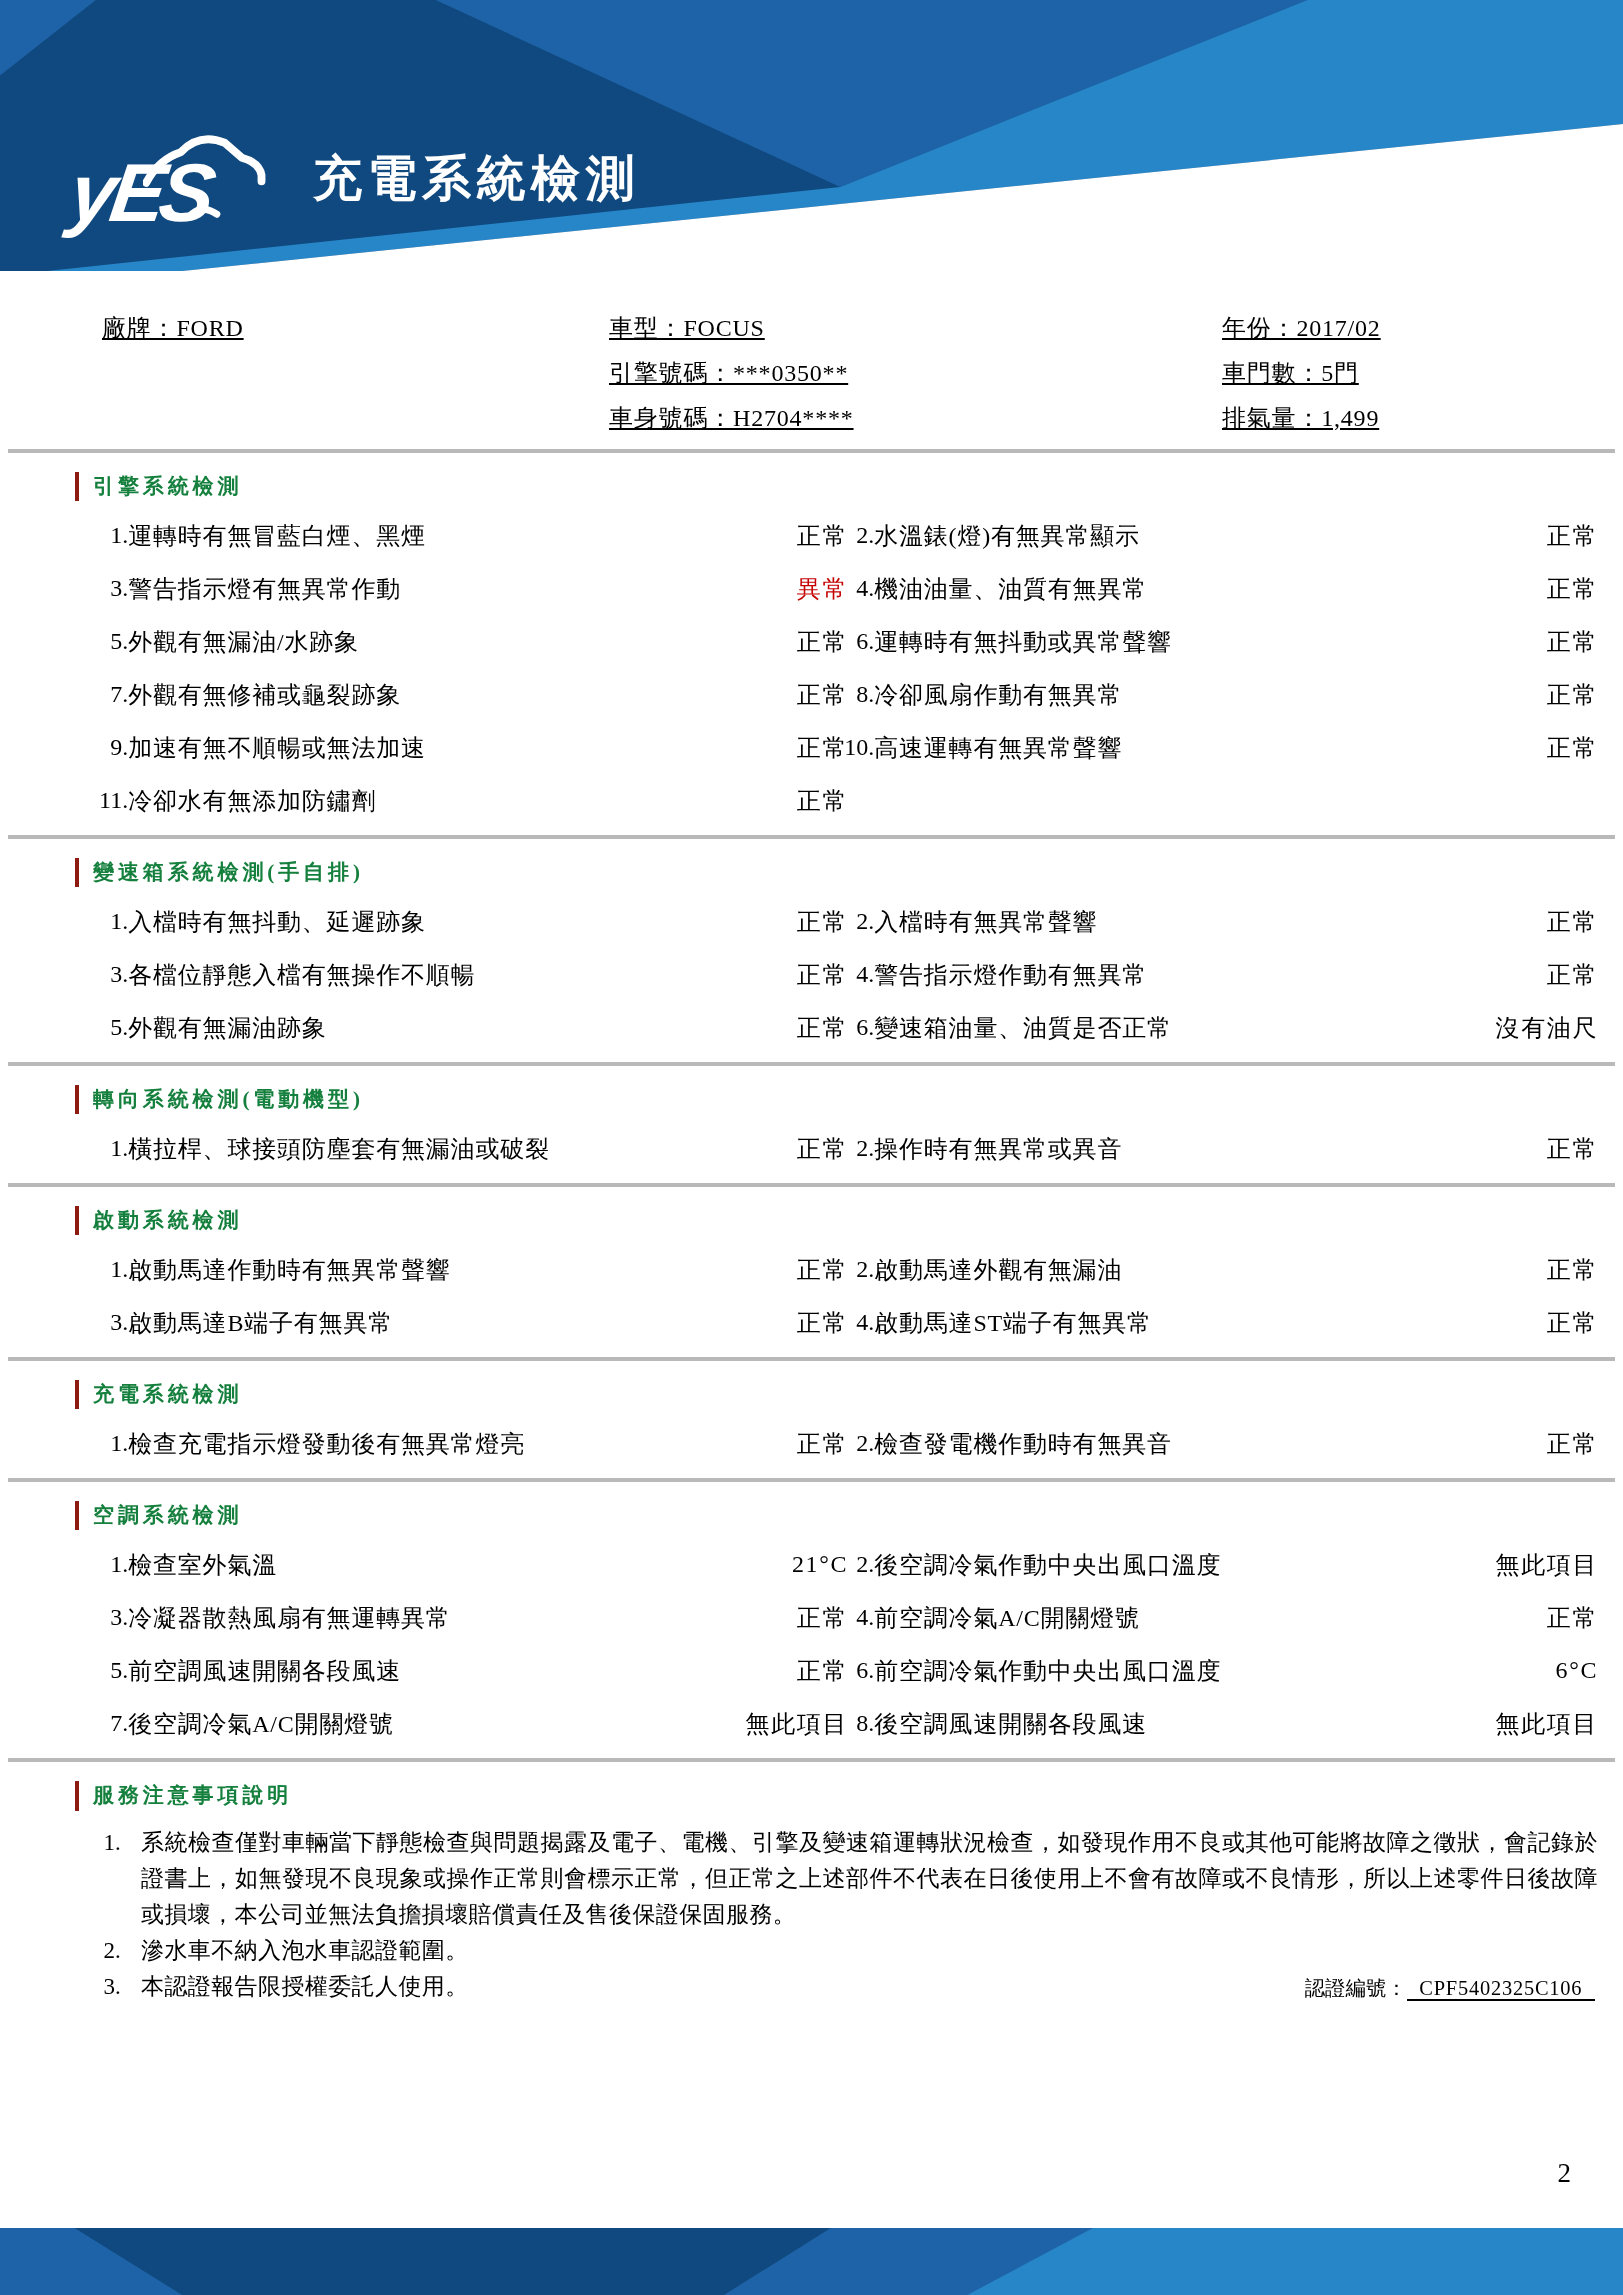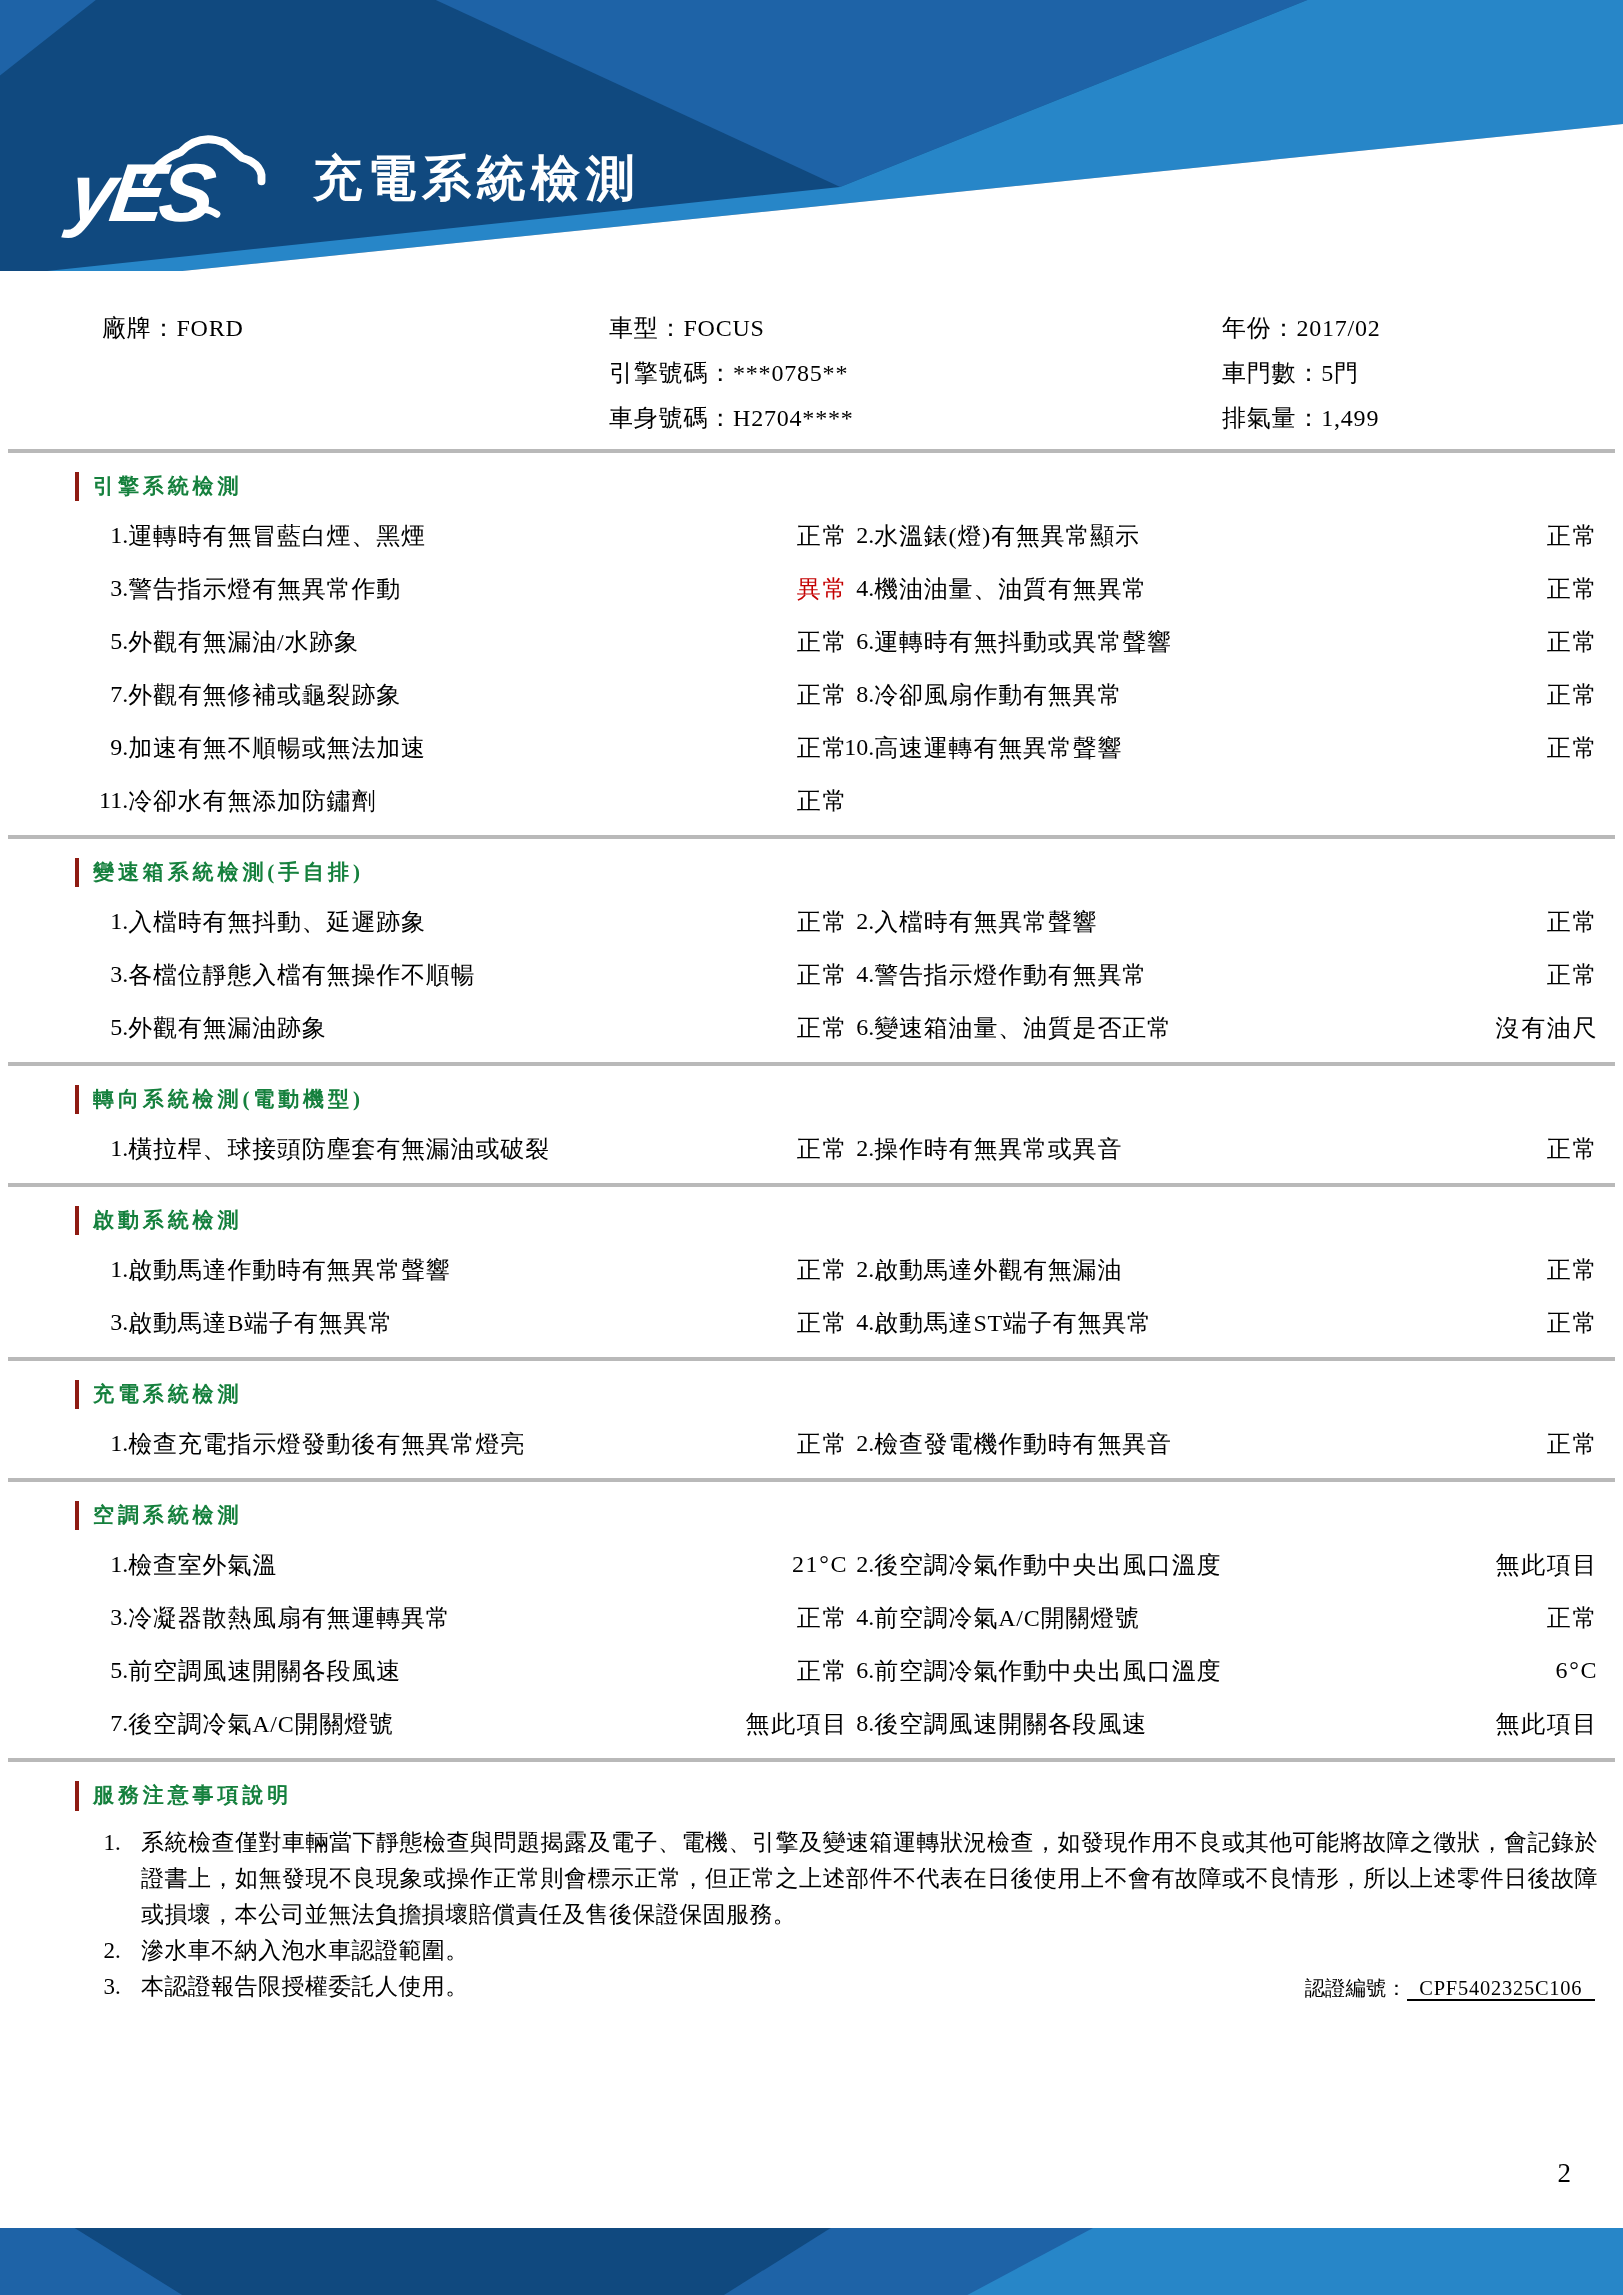--- a/index.html
+++ b/index.html
@@ -22,21 +22,21 @@
   }
   .logo-car { position:absolute; left:72px; top:11px; }
   .page-title {
     color:#fff; font-family:"Liberation Sans","DejaVu Sans",sans-serif;
     font-weight:bold; font-size:49px; letter-spacing:5.5px; margin-left:46px; padding-top:4.7px;
     white-space:nowrap;
   }
 
   
   .content { position:relative; padding:0 25px 0 102px; }
-  .info-grid { display:grid; grid-template-columns:507px 613px 1fr; padding-top:35px; }
+  .info-grid { display:grid; grid-template-columns:507px 613px 1fr; padding-top:35px;text-decoration:underline; }
   .info-col { display:flex; flex-direction:column; }
   .info-field { font-size:24px; line-height:45px; letter-spacing:0.8px; white-space:nowrap; }
 
   .divider { height:3.9px; background:#b9b9b9; border:none; margin:7.9px -17.3px 0 -94px; }
 
   .section { padding-top:19px; }
   .section-title {
     color:#15803d; font-size:21px; font-weight:bold; letter-spacing:3.9px;
     border-left:4.7px solid #8e1b12; padding-left:14px; margin-left:-27px;
     line-height:1.4; margin-bottom:7.9px; white-space:nowrap;
@@ -87,21 +87,21 @@
     </div>
   </header>
 
   <main class="content">
     <div class="info-grid">
         <div class="info-col">
           <div class="info-field">廠牌：FORD</div>
         </div>
         <div class="info-col">
           <div class="info-field">車型：FOCUS</div>
-          <div class="info-field">引擎號碼：***0785**</div>
+          <div class="info-field">引擎號碼：***0350**</div>
           <div class="info-field">車身號碼：H2704****</div>
         </div>
         <div class="info-col">
           <div class="info-field">年份：2017/02</div>
           <div class="info-field">車門數：5門</div>
           <div class="info-field">排氣量：1,499</div>
         </div>
       </div>
     <hr class="divider">
 

